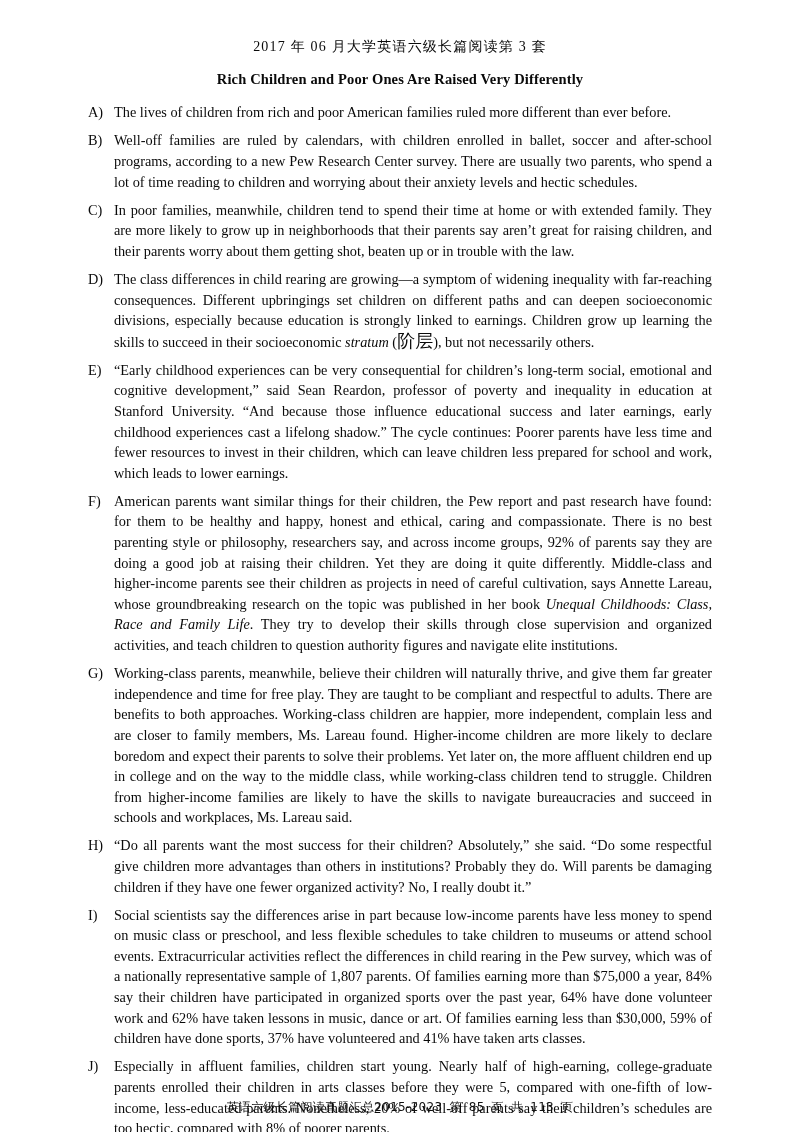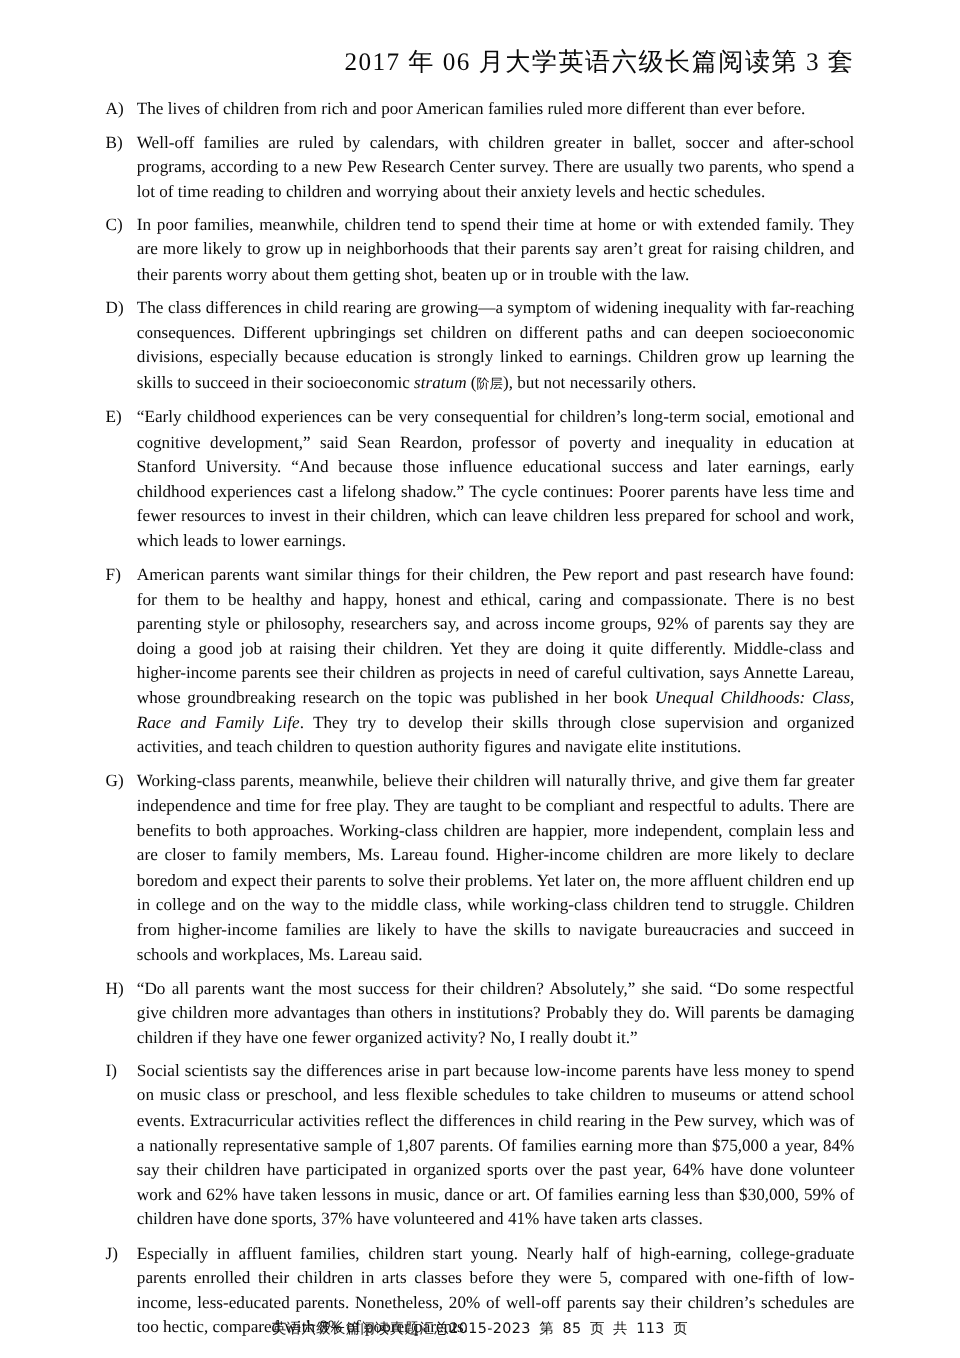--- a/index.html
+++ b/index.html
@@ -18,22 +18,22 @@
   .page {
     position: absolute;
     left: 0;
     top: 0;
     width: 800px;
     height: 1132px;
     box-sizing: border-box;
     padding: 28px 88px 0 88px;
   }
   .doc-title {
-    text-align: right;
-    font-size: 21px;
+    text-align: center;
+    font-size: 14px;
     font-weight: 400;
     letter-spacing: 1.2px;
     margin: 8px 0 0 0;
     line-height: 1.5;
     font-family: "Liberation Serif", "DejaVu Serif", serif;
   }
   .article-title {
     text-align: center;
     font-size: 14.5px;
     font-weight: bold;
@@ -61,21 +61,21 @@
     flex: 1 1 auto;
     text-align: justify;
     text-justify: inter-word;
     hyphens: none;
   }
   .para-text i,
   .para-text em {
   }
   .cn {
     font-family: "DejaVu Sans", "Liberation Sans", sans-serif;
-    font-size: 11px;
+    font-size: 18px;
   }
   .footer {
     position: absolute;
     left: 0;
     bottom: 16px;
     width: 800px;
     text-align: center;
     font-size: 12px;
     color: #111;
     font-family: "DejaVu Sans", "Liberation Sans", sans-serif;
@@ -83,29 +83,30 @@
   }
   .footer .sp { display: inline-block; width: 7px; }
 </style>
 </head>
 <body>
 
 <div class="page">
 
   <div class="doc-title">2017 年 06 月大学英语六级长篇阅读第 3 套</div>
 
+  <div class="article-title">Rich Children and Poor Ones Are Raised Very Differently</div>
 
   <div class="body-block" id="body-block">
       <div class="para">
         <div class="para-label">A)</div>
         <div class="para-text">The lives of children from rich and poor American families ruled more different than ever before.</div>
       </div>
       <div class="para">
         <div class="para-label">B)</div>
-        <div class="para-text">Well-off families are ruled by calendars, with children greater in ballet, soccer and after-school programs, according to a new Pew Research Center survey. There are usually two parents, who spend a lot of time reading to children and worrying about their anxiety levels and hectic schedules.</div>
+        <div class="para-text">Well-off families are ruled by calendars, with children enrolled in ballet, soccer and after-school programs, according to a new Pew Research Center survey. There are usually two parents, who spend a lot of time reading to children and worrying about their anxiety levels and hectic schedules.</div>
       </div>
       <div class="para">
         <div class="para-label">C)</div>
         <div class="para-text">In poor families, meanwhile, children tend to spend their time at home or with extended family. They are more likely to grow up in neighborhoods that their parents say aren’t great for raising children, and their parents worry about them getting shot, beaten up or in trouble with the law.</div>
       </div>
       <div class="para">
         <div class="para-label">D)</div>
         <div class="para-text">The class differences in child rearing are growing—a symptom of widening inequality with far-reaching consequences. Different upbringings set children on different paths and can deepen socioeconomic divisions, especially because education is strongly linked to earnings. Children grow up learning the skills to succeed in their socioeconomic <i>stratum</i> (<span class="cn">阶层</span>), but not necessarily others.</div>
       </div>
       <div class="para">

